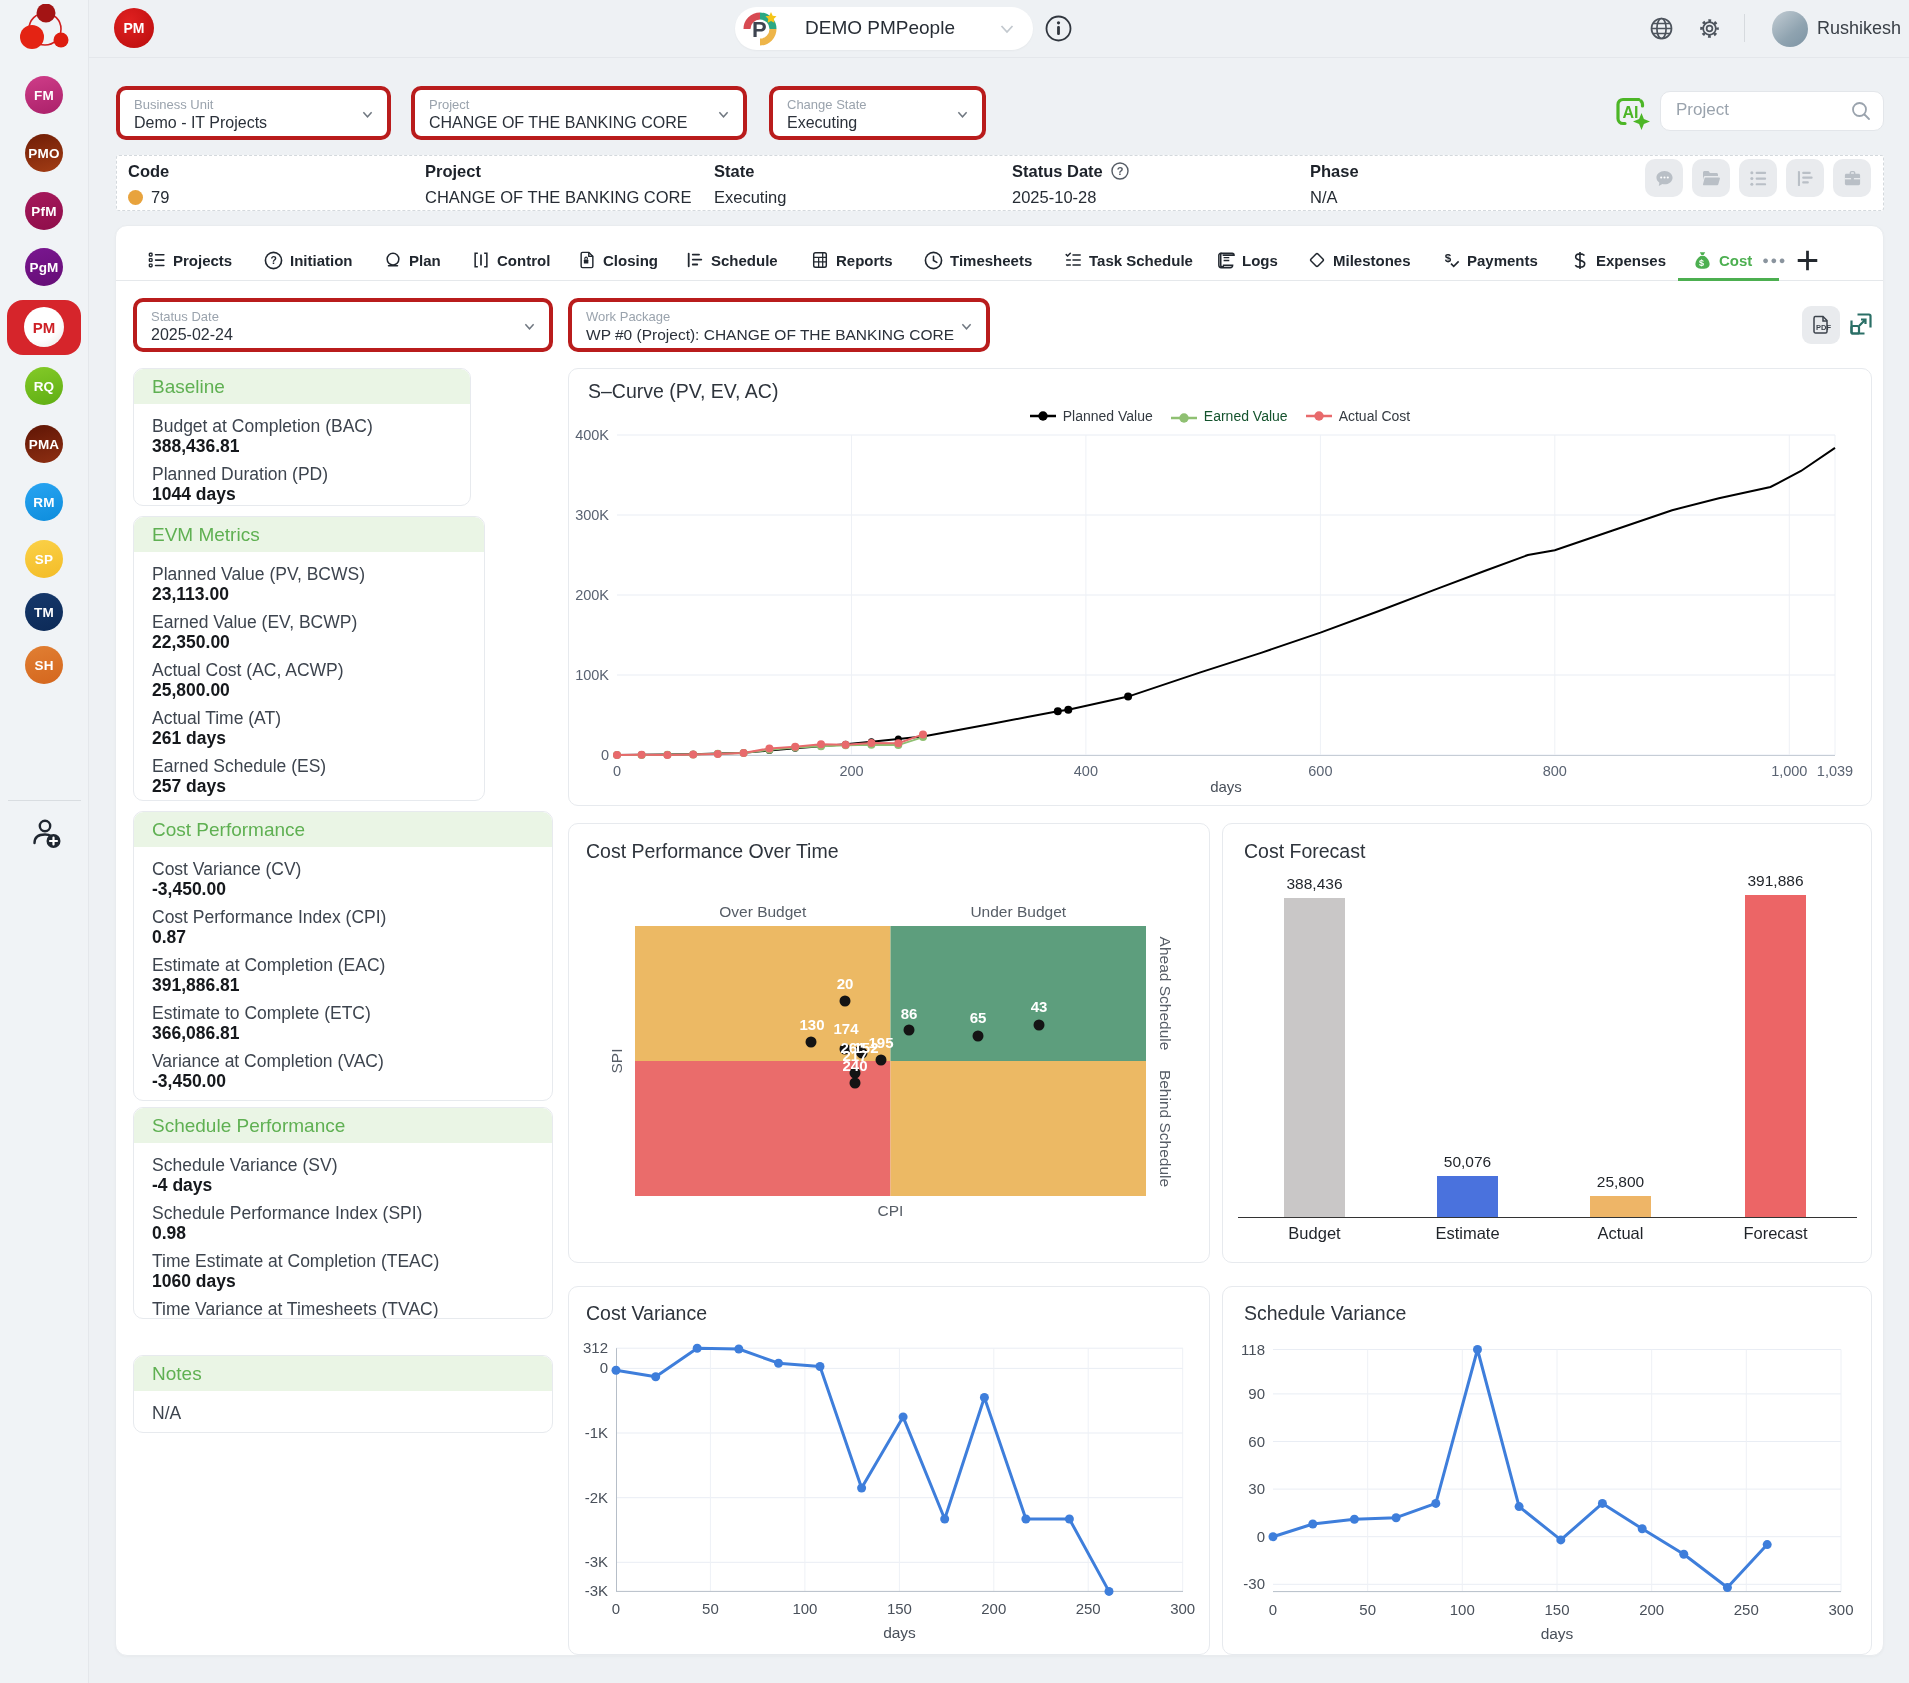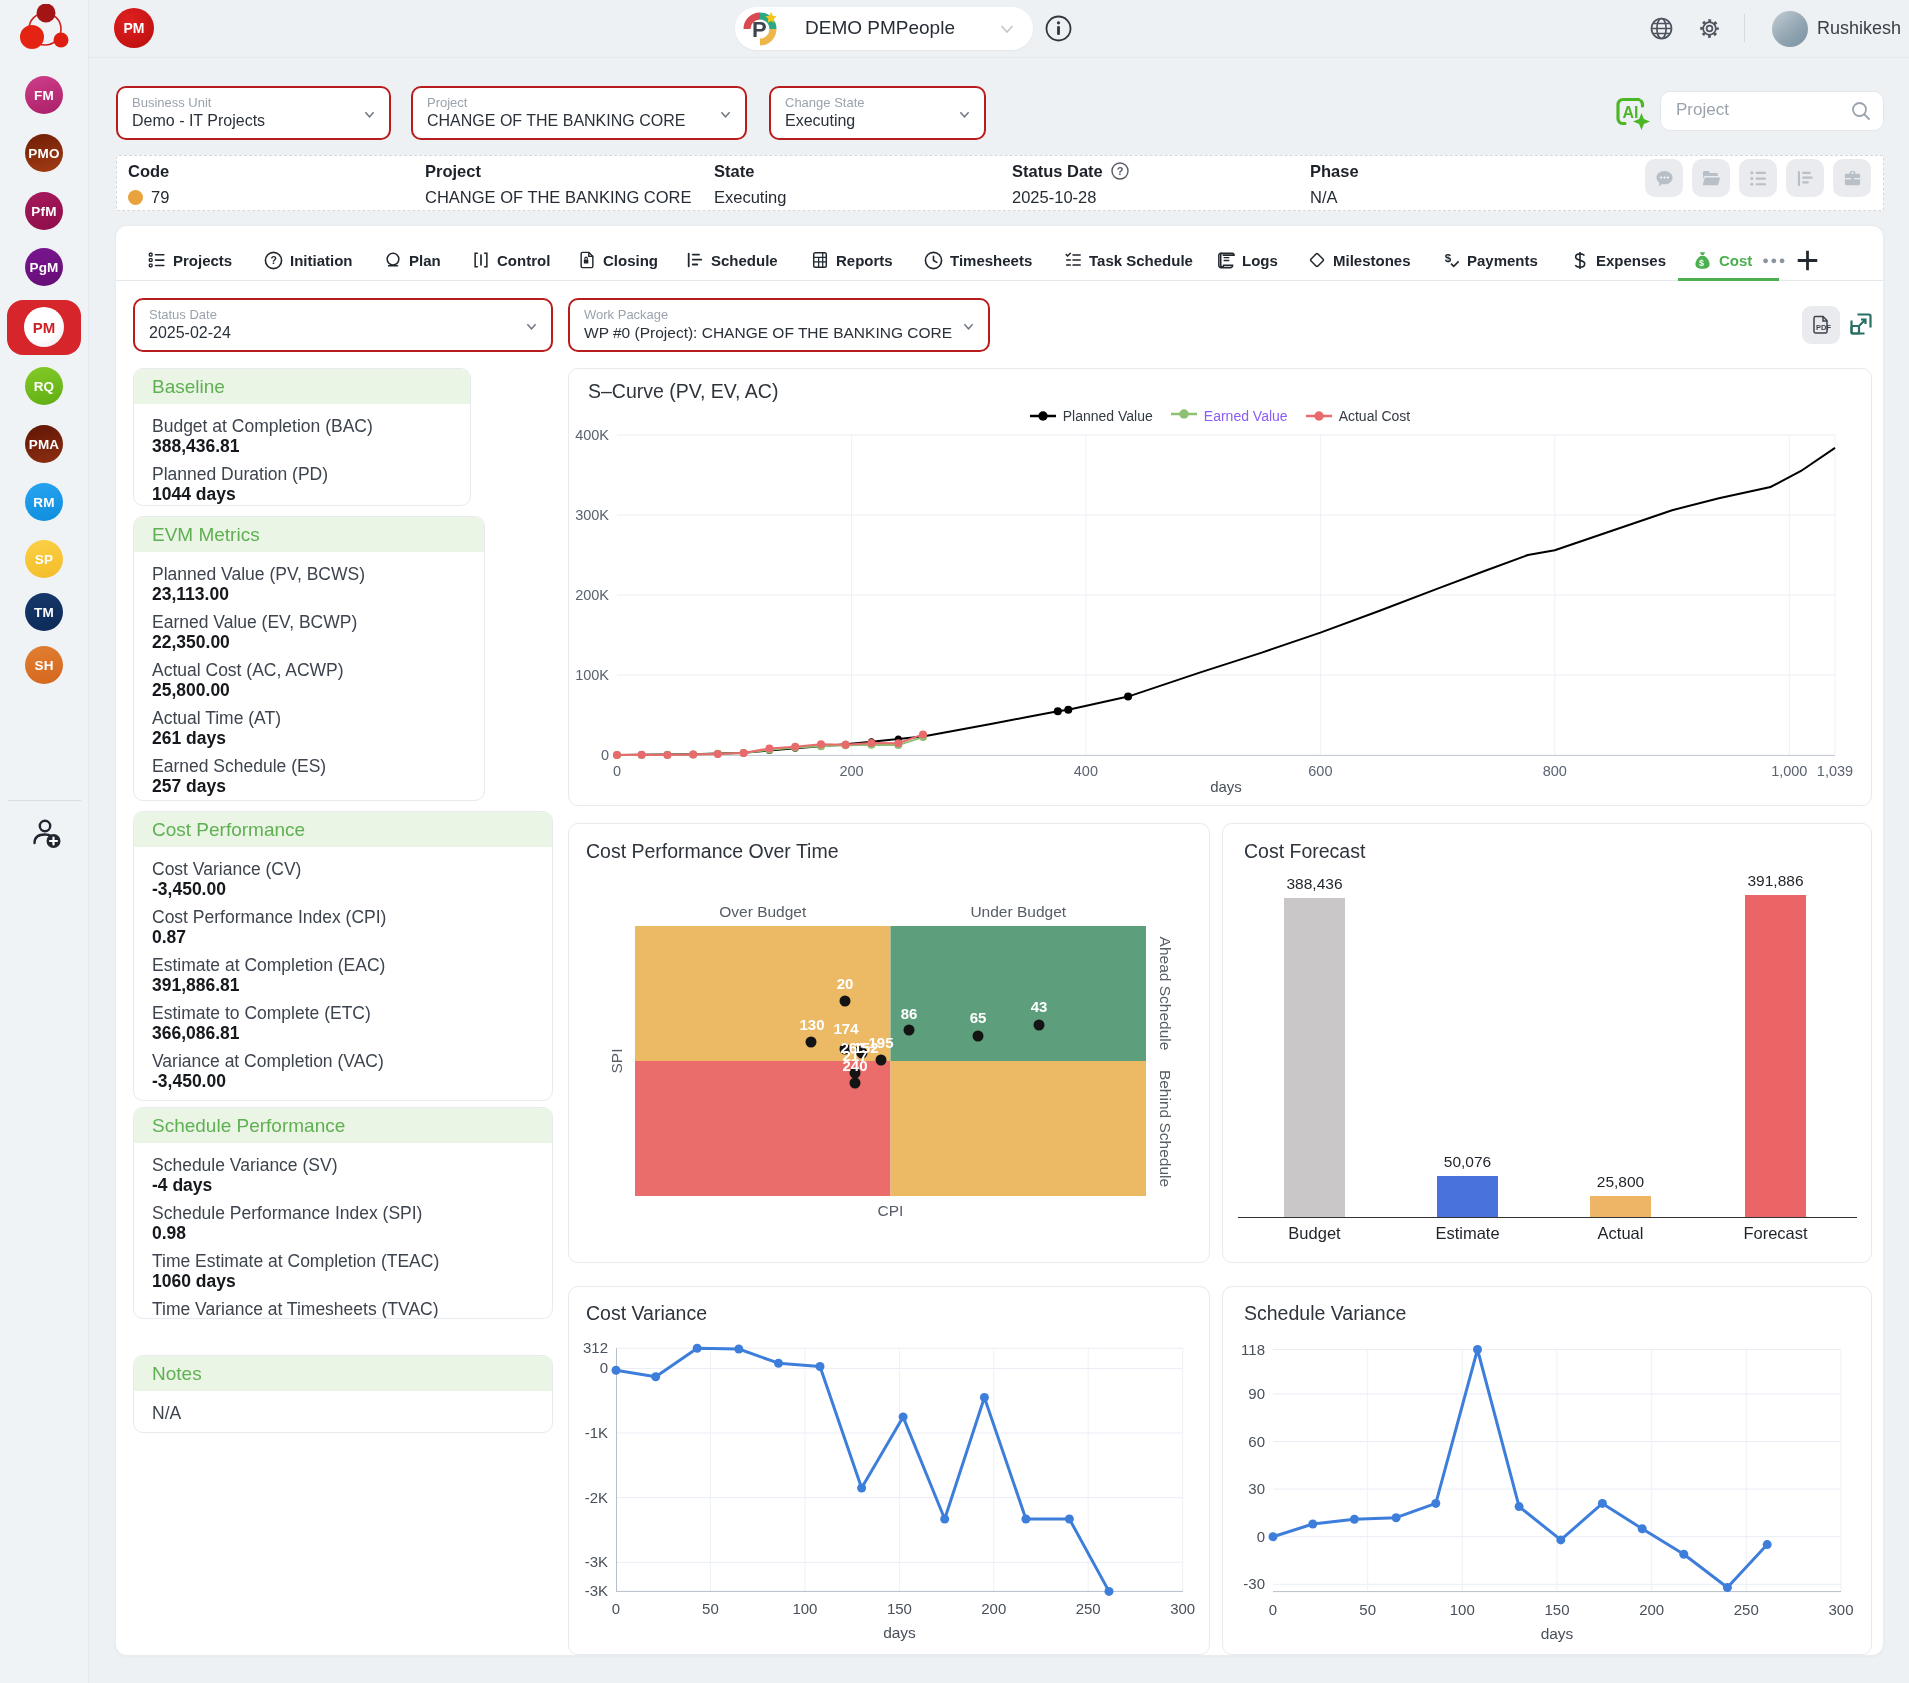--- a/index.html
+++ b/index.html
@@ -1,19 +1,19 @@
 <!DOCTYPE html>
 <html><head>
 <meta charset="utf-8">
 <style>
 * { margin:0; padding:0; box-sizing:border-box; }
 html,body { width:1909px; height:1683px; font-family:"Liberation Sans", sans-serif; background:#eef1f4; position:relative; overflow:hidden; }
 .abs { position:absolute; }
 .badge { position:absolute; left:25px; width:38px; height:38px; border-radius:50%; color:#fff; font-weight:bold; font-size:13.5px; display:flex; align-items:center; justify-content:center; letter-spacing:.2px; }
-.sel { position:absolute; background:#fff; border:2px solid #b91c1c; border-radius:10px; padding:7px 14px 6px 14px; }
+.sel { position:absolute; background:#fff; border:4px solid #b91c1c; border-radius:10px; padding:7px 14px 6px 14px; }
 .sel .lab { font-size:13px; color:#9aa3ad; line-height:15px; }
 .sel .val { font-size:16px; color:#2b313a; line-height:22px; white-space:nowrap; overflow:hidden; }
 .chev { position:absolute; right:14px; top:50%; margin-top:-4px; width:11px; height:11px; }
 .ibl { font-weight:bold; font-size:16.5px; color:#1d222a; }
 .ibv { font-size:16.5px; color:#262c34; margin-top:7px; }
 .gbtn { position:absolute; width:38px; height:38px; background:#e9ebee; border-radius:10px; display:flex; align-items:center; justify-content:center; }
 .tab { position:absolute; top:0; height:64px; display:flex; align-items:center; gap:7px; font-weight:bold; font-size:15px; color:#21272f; white-space:nowrap; }
 .card { position:absolute; background:#fff; border:1px solid #e7eaee; border-radius:10px; overflow:hidden; }
 .mhead { height:35px; background:#eaf5e5; border-radius:9px 9px 0 0; display:flex; align-items:center; padding-left:18px; font-size:19px; color:#5fb052; }
 .mlab { font-size:17.5px; color:#3d444e; padding:8px 0 0 18px; line-height:20px;}
@@ -399,21 +399,21 @@
     <div class="mhead">Notes</div>
     <div style="font-size:17.5px;color:#3d444e;padding:12px 0 0 18px;">N/A</div>
   </div>
 <div class="card" style="left:568px;top:368px;width:1304px;height:438px;"></div>
 <div class="ctitle" style="left:588px;top:380px;font-weight:normal;">S–Curve (PV, EV, AC)</div>
 <div class="abs" style="left:568px;top:408px;width:1304px;display:flex;justify-content:center;gap:18px;align-items:center;">
     <span style="display:flex;align-items:center;gap:7px;font-size:14px;color:#343a41;"><svg width="26" height="12" viewBox="0 0 26 12">
         <path d="M0 6 H26" stroke="#000000" stroke-width="2.5"></path>
         <circle cx="13" cy="6" r="4.7" fill="#000000"></circle>
       </svg>Planned Value</span>
-    <span style="display:flex;align-items:flex-start;gap:7px;font-size:14px;color:#8b5cf6;"><svg width="26" height="12" viewBox="0 0 26 12">
+    <span style="display:flex;align-items:flex-end;gap:7px;font-size:14px;color:#14532d;"><svg width="26" height="12" viewBox="0 0 26 12">
         <path d="M0 6 H26" stroke="#8fc072" stroke-width="2.5"></path>
         <circle cx="13" cy="6" r="4.7" fill="#8fc072"></circle>
       </svg>Earned Value</span>
     <span style="display:flex;align-items:center;gap:7px;font-size:14px;color:#343a41;"><svg width="26" height="12" viewBox="0 0 26 12">
         <path d="M0 6 H26" stroke="#e86a6c" stroke-width="2.5"></path>
         <circle cx="13" cy="6" r="4.7" fill="#e86a6c"></circle>
       </svg>Actual Cost</span>
   </div>
 <svg class="abs" style="left:568px;top:368px;" width="1304" height="438" viewBox="0 0 1304 438">
     <path d="M49 387.0 H1267" stroke="#e9edf4" stroke-width="1"></path>

